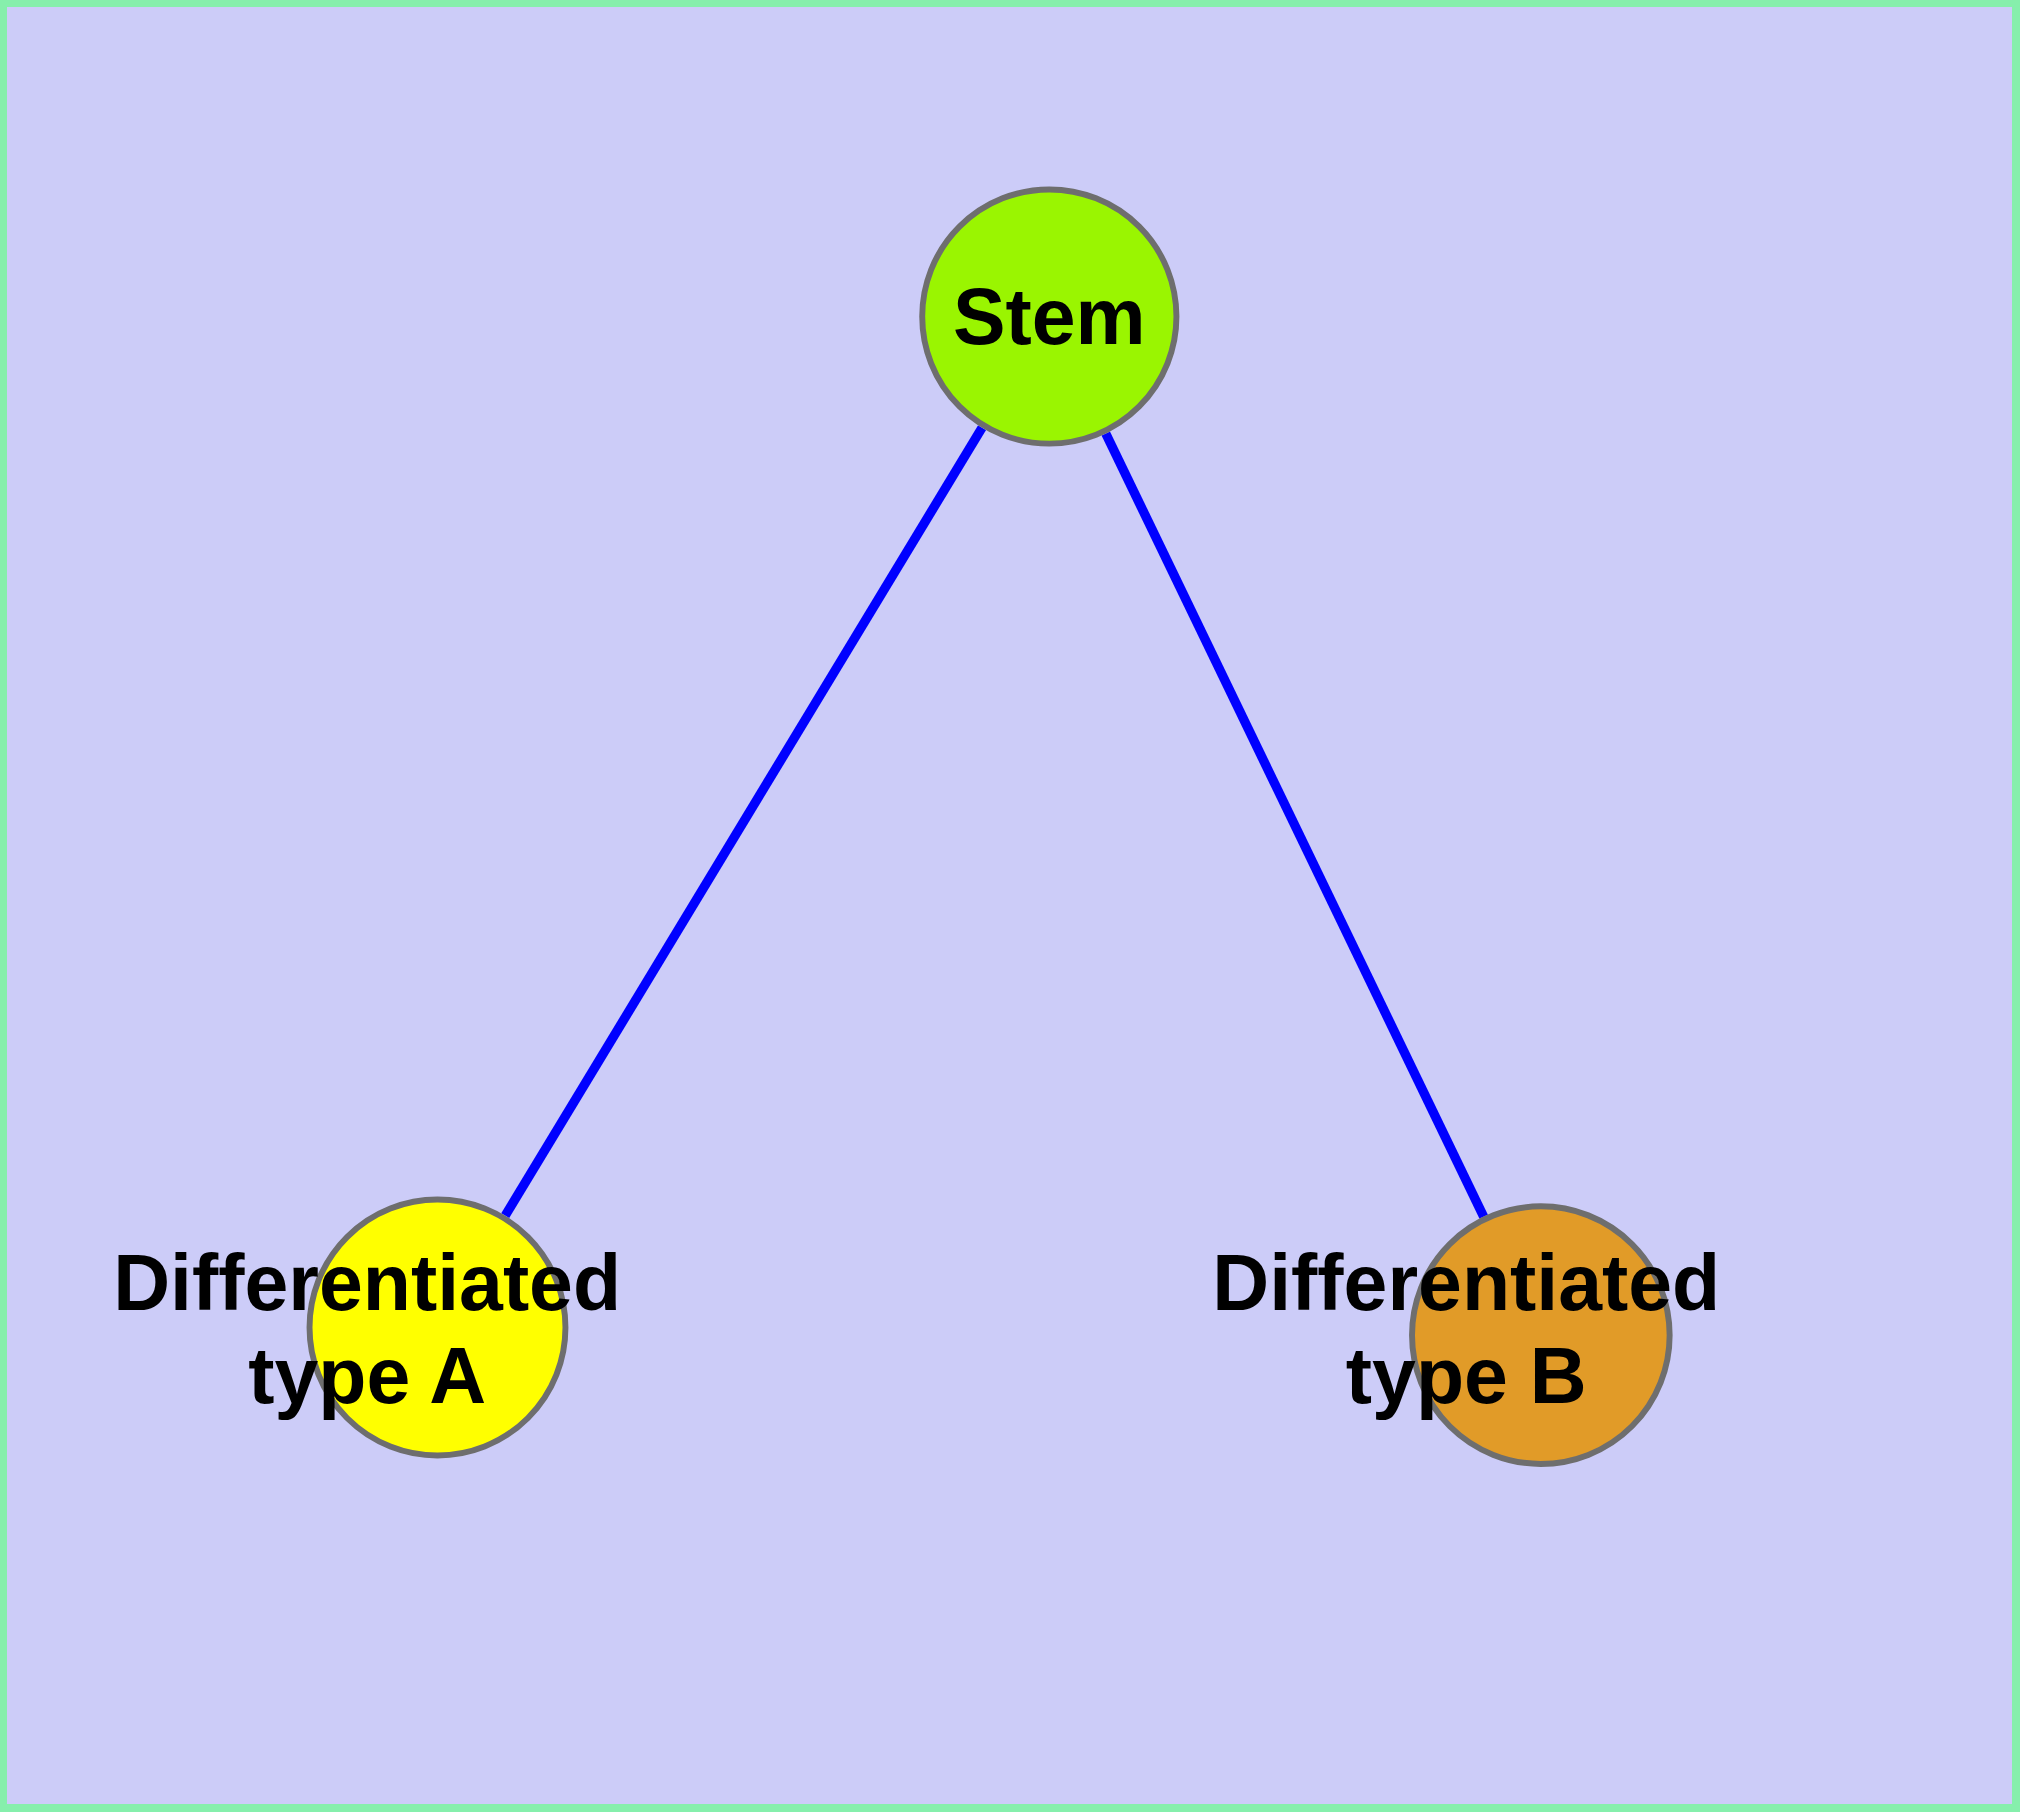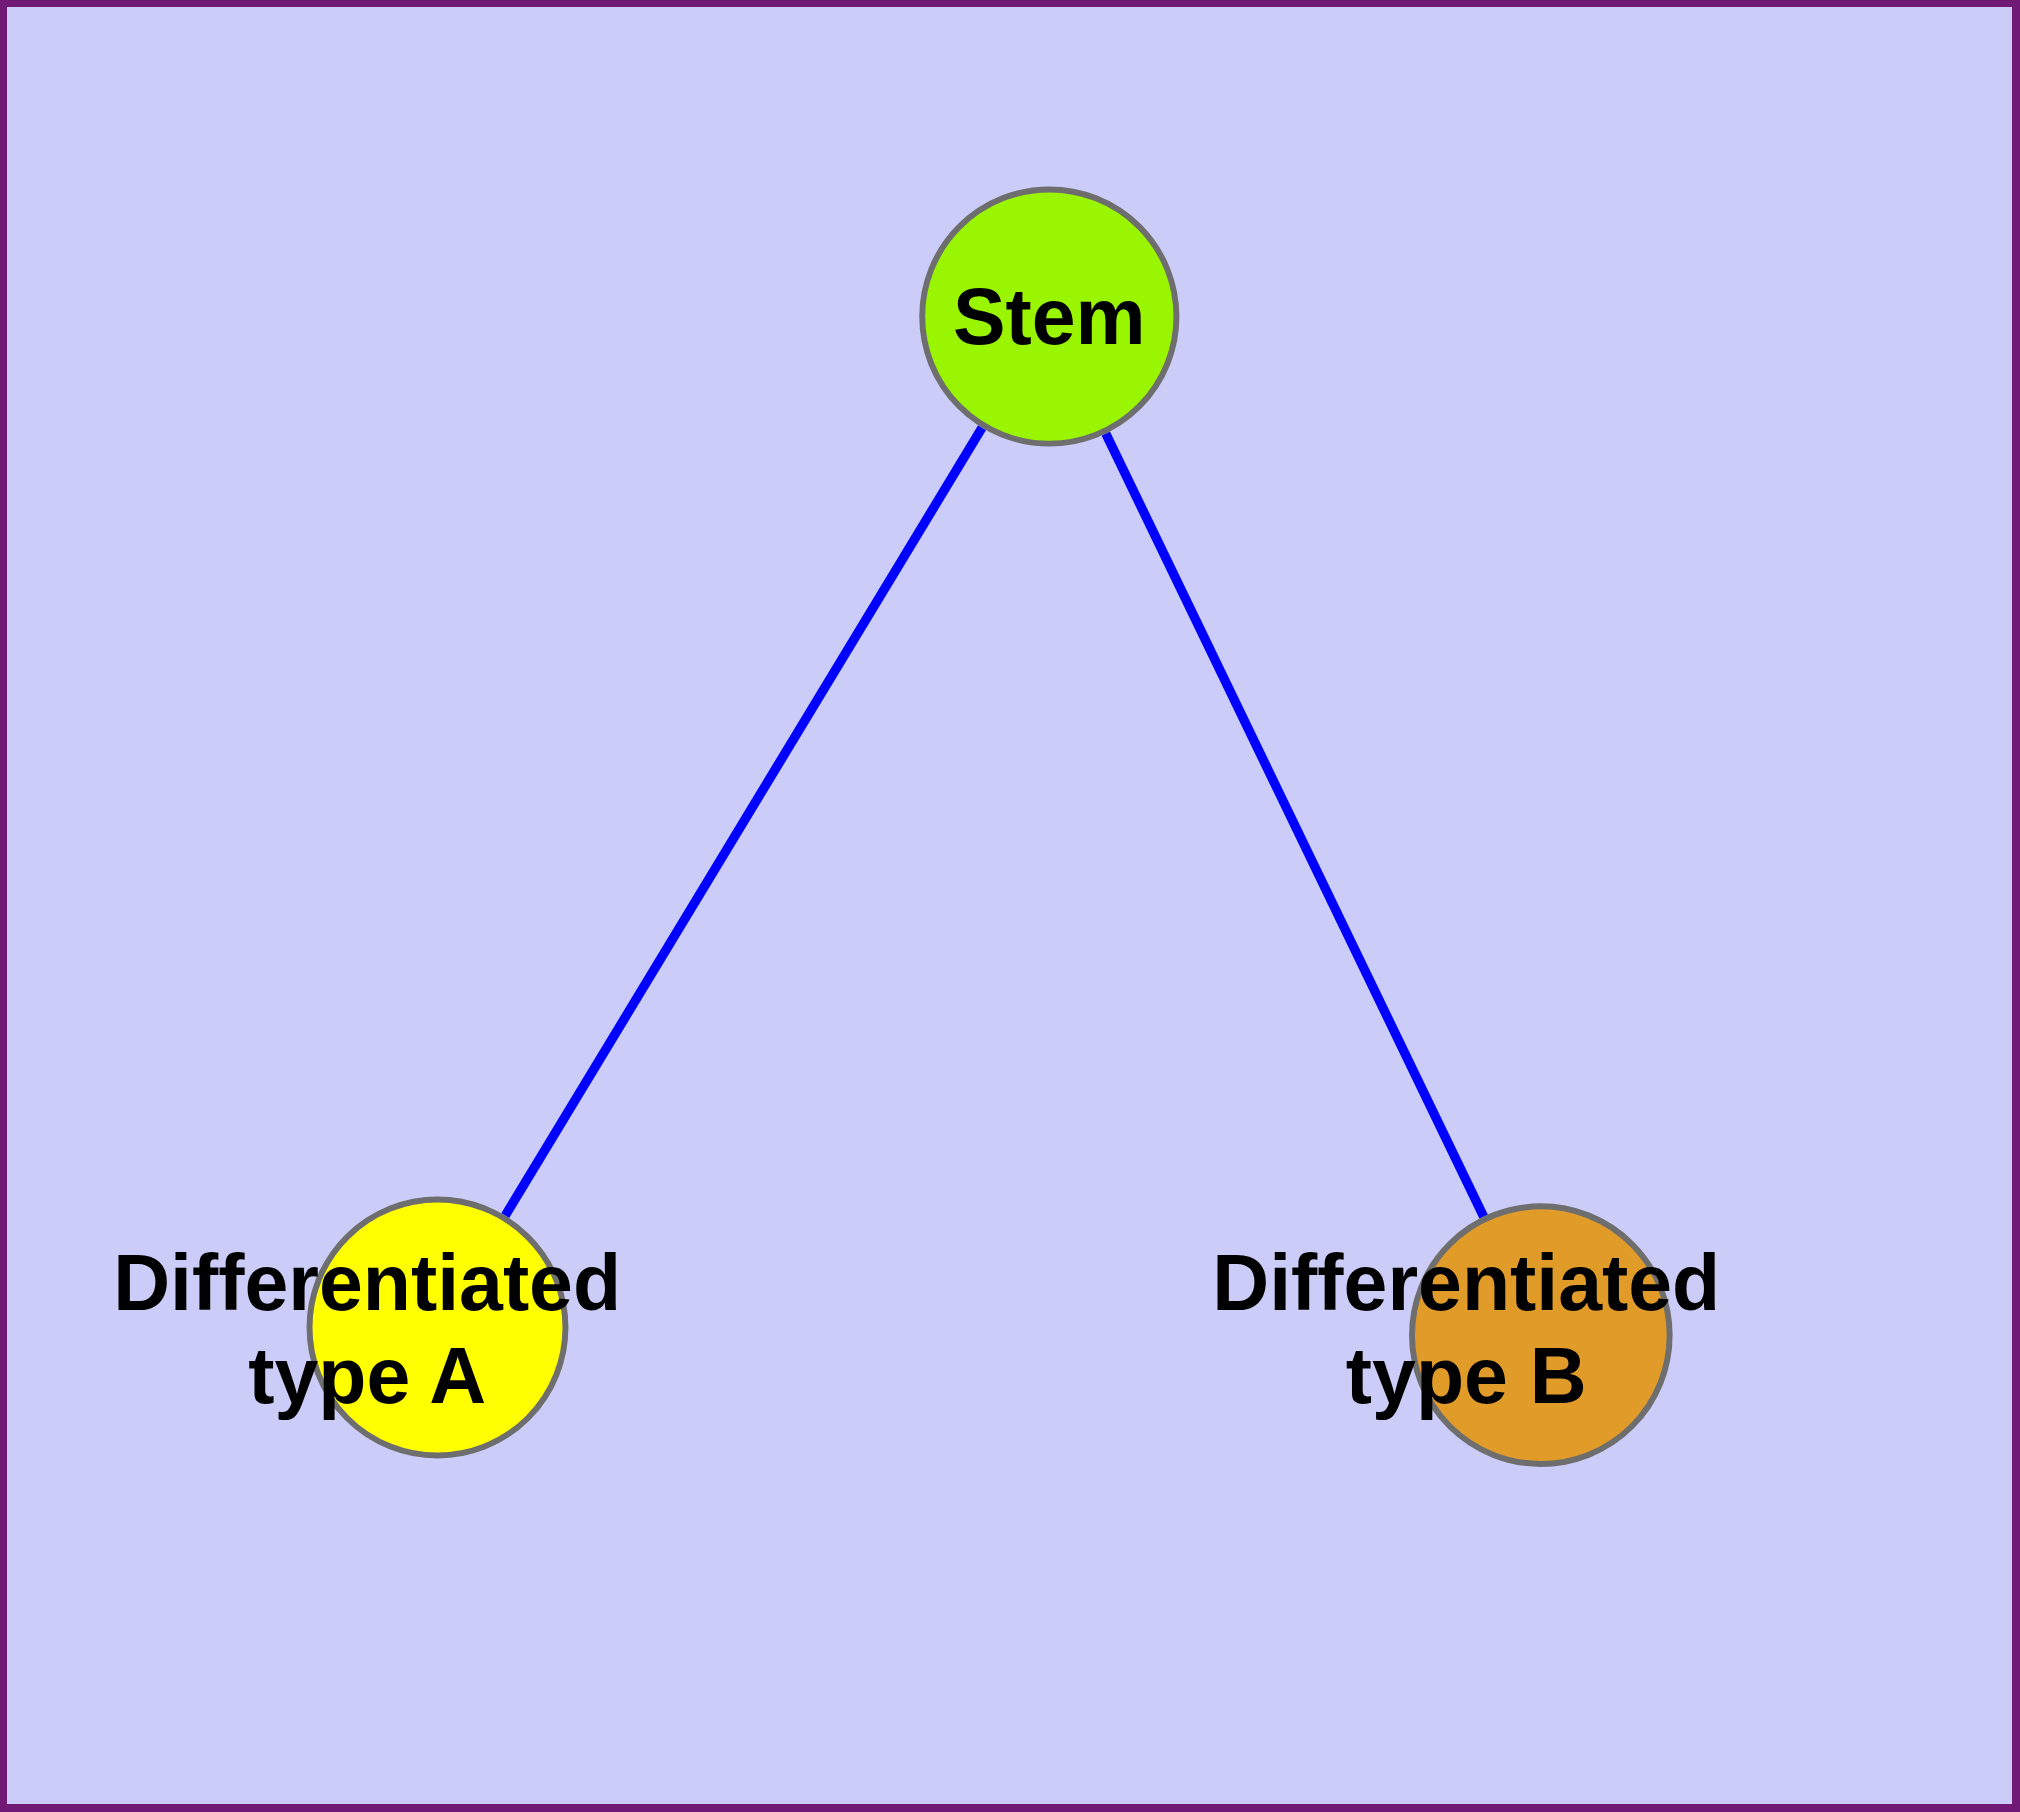--- a/index.html
+++ b/index.html
@@ -34,21 +34,21 @@
   .node-label {
     font-weight: bold;
     fill: #000000;
     font-family: "Liberation Sans", sans-serif;
     dominant-baseline: alphabetic;
   }
 </style>
 </head>
 <body>
 
-<div id="canvas" style="background: #701a75; text-decoration: underline;">
+<div id="canvas" style="background: #86efac; text-decoration: underline;">
   <div id="plot-area" style="background: rgb(204, 204, 248);">
     <svg id="graph-svg" viewBox="0 0 2366 2120">
 
       <defs>
         <clipPath id="clip-stem">
             <circle id="clip-c-stem" cx="0" cy="0" r="0"></circle>
           </clipPath>
         <clipPath id="clip-a">
             <circle id="clip-c-a" cx="0" cy="0" r="0"></circle>
           </clipPath>

